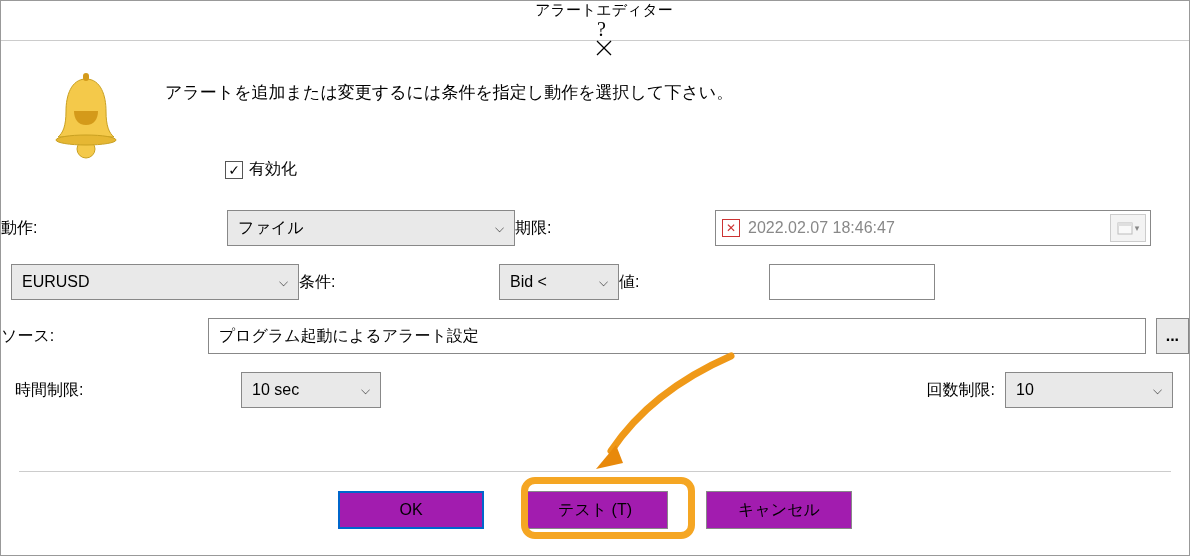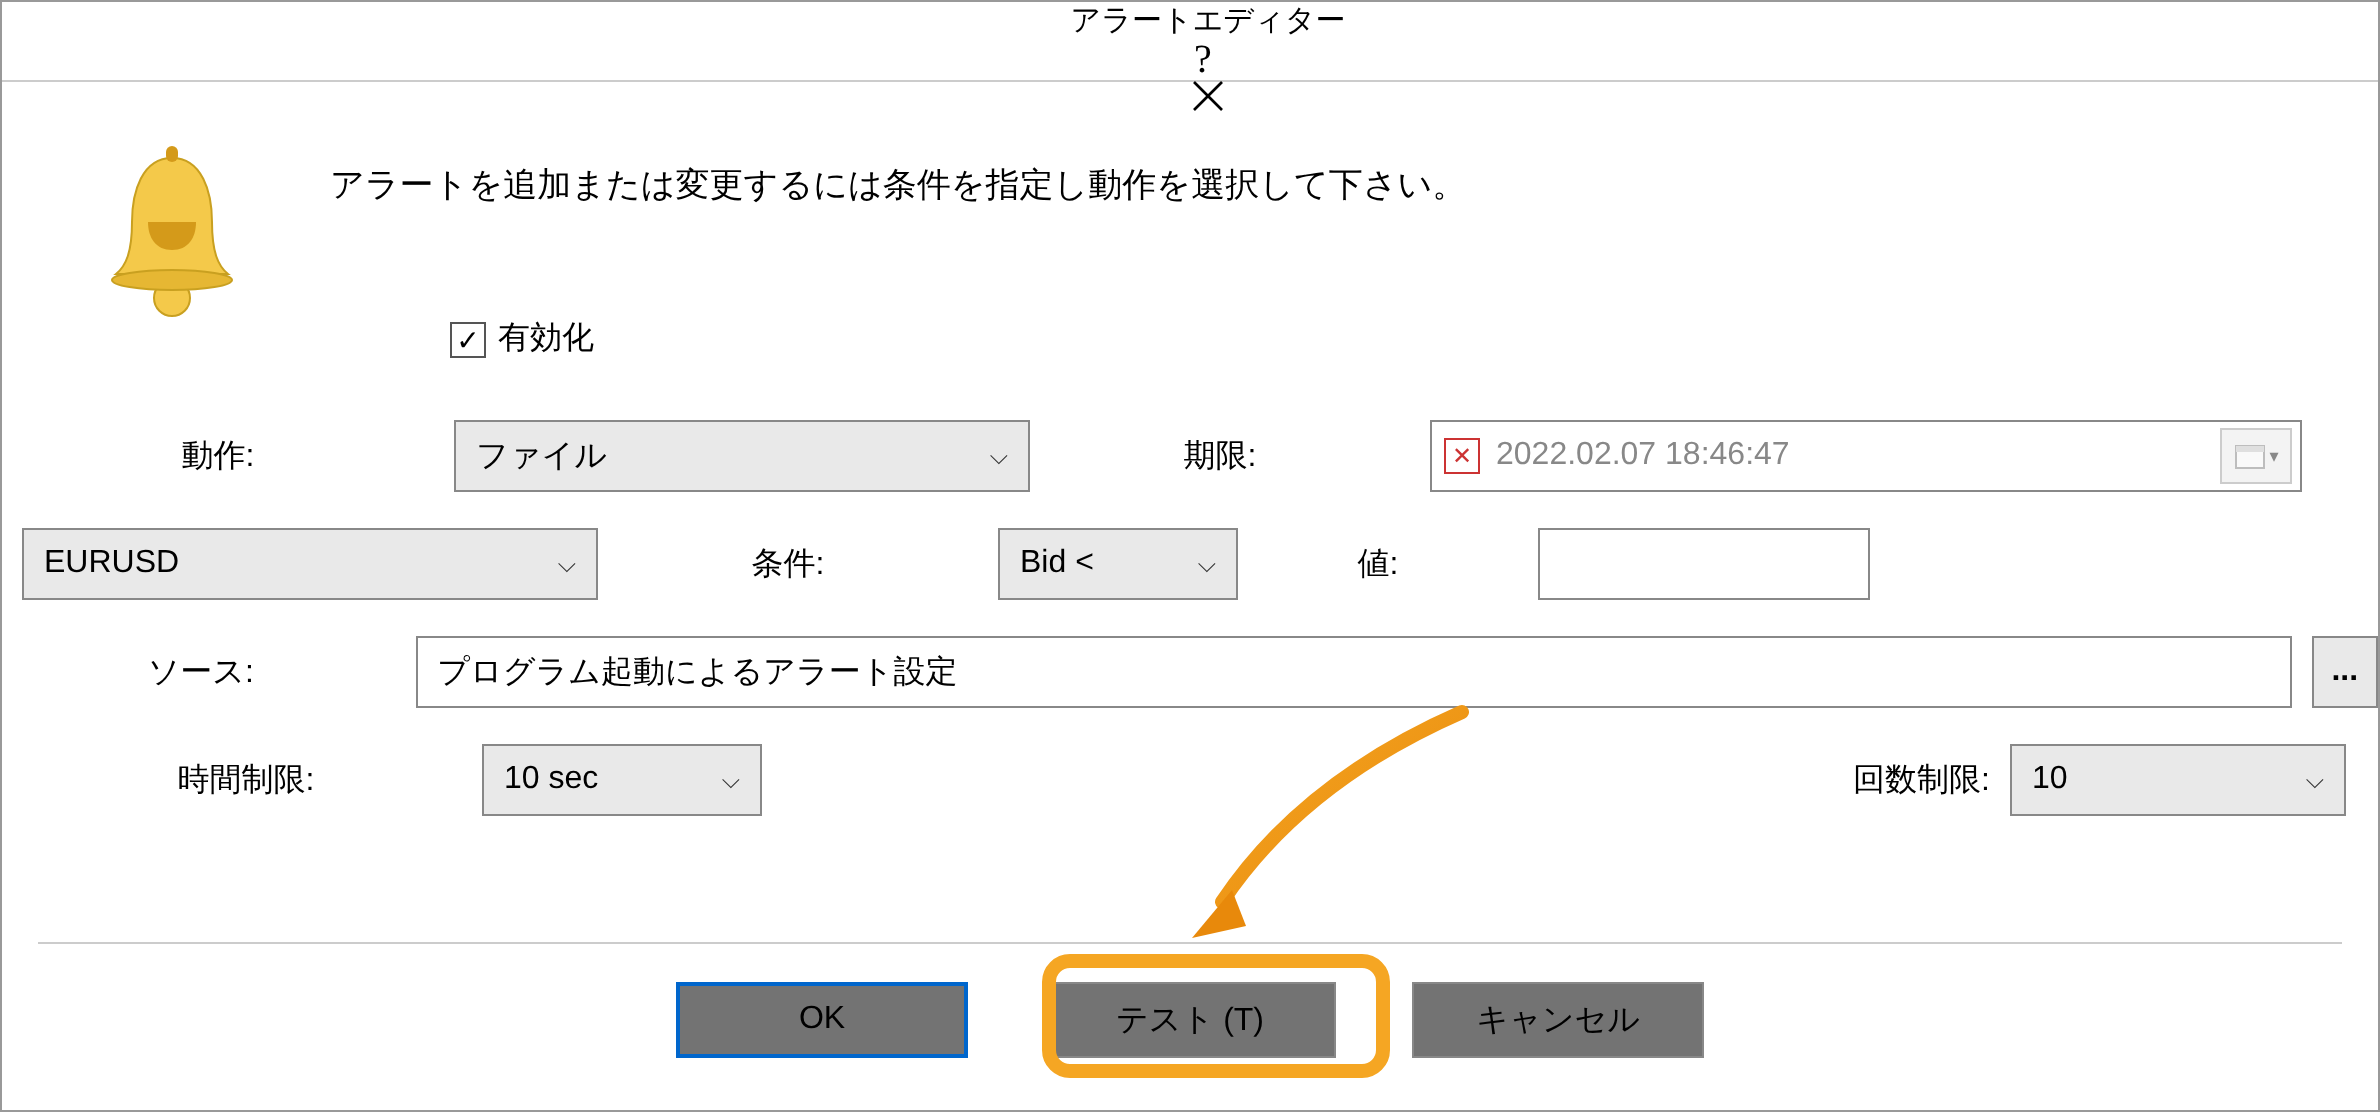--- a/index.html
+++ b/index.html
@@ -78,21 +78,21 @@
     height: 18px;
     border: 1px solid #555;
     display: inline-flex;
     align-items: center;
     justify-content: center;
     font-size: 14px;
     line-height: 1;
     background: #fff;
   }
   .label {
-    text-align: center;
+    text-align: left;
     font-size: 16px;
   }
   .select, .input {
     height: 36px;
     background: #e9e9e9;
     border: 1px solid #888;
     display: flex;
     align-items: center;
     padding: 0 10px;
     font-size: 16px;
@@ -165,21 +165,21 @@
     left: 0;
     top: 490px;
     width: 1188px;
     display: flex;
     justify-content: center;
     gap: 38px;
   }
   .btn {
     width: 146px;
     height: 38px;
-    background: #737373;
+    background: #a21caf;
     border: 1px solid #888;
     display: flex;
     align-items: center;
     justify-content: center;
     font-size: 16px;
   }
   .btn.ok { border: 2px solid #0066cc; }
   .highlight {
     position: absolute;
     border: 7px solid #f5a623;

